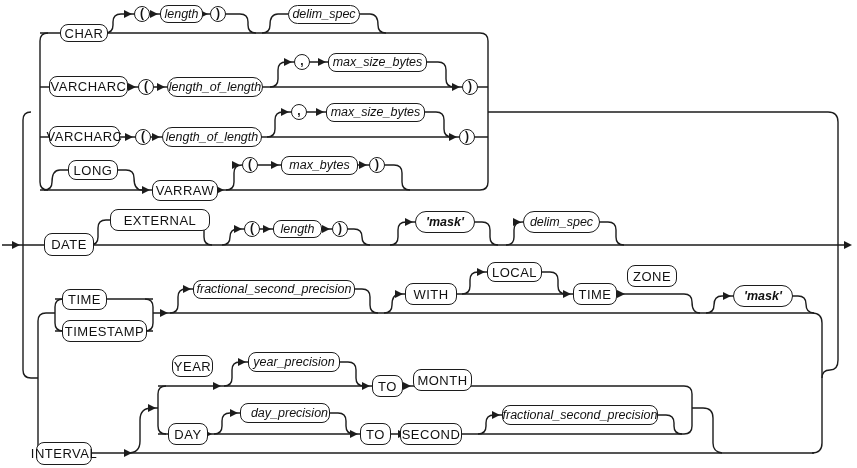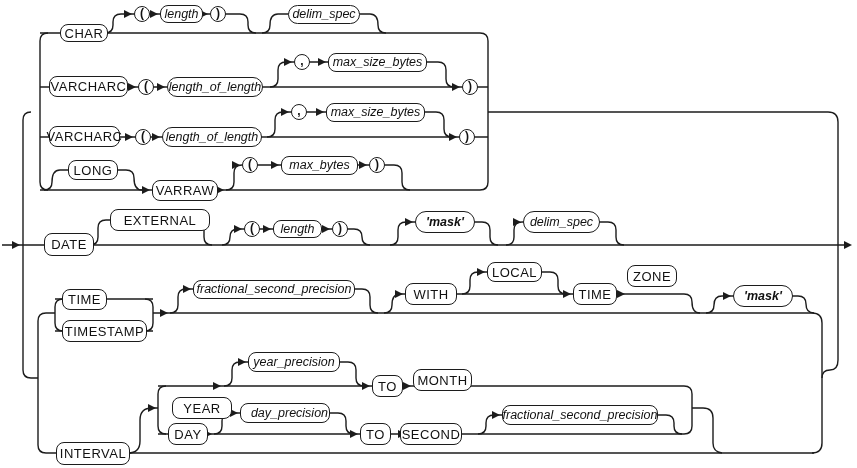--- a/index.html
+++ b/index.html
@@ -161,22 +161,22 @@
       <div class="node pill literal" style="left: 415px; top: 211px; width: 60px; height: 22px;">'mask'</div>
       <div class="node pill variable" style="left: 523px; top: 211px; width: 77px; height: 22px;">delim_spec</div>
       <div class="node rect keyword" style="left: 62px; top: 289px; width: 45px; height: 21px;">TIME</div>
       <div class="node rect keyword" style="left: 62px; top: 320px; width: 85px; height: 22px;">TIMESTAMP</div>
       <div class="node rect variable" style="left: 193px; top: 280px; width: 162px; height: 19px;">fractional_second_precision</div>
       <div class="node rect keyword" style="left: 405px; top: 283px; width: 52px; height: 22px;">WITH</div>
       <div class="node rect keyword" style="left: 487px; top: 262px; width: 55px; height: 20px;">LOCAL</div>
       <div class="node rect keyword" style="left: 573px; top: 283px; width: 44px; height: 22px;">TIME</div>
       <div class="node rect keyword" style="left: 627px; top: 265px; width: 50px; height: 22px;">ZONE</div>
       <div class="node pill literal" style="left: 733px; top: 285px; width: 60px; height: 22px;">'mask'</div>
-      <div class="node rect keyword" style="left: 56px; top: 442px; width: 74px; height: 23px;">INTERVAL</div>
-      <div class="node rect keyword" style="left: 172px; top: 397px; width: 60px; height: 22px;">YEAR</div>
+      <div class="node rect keyword" style="left: 36px; top: 442px; width: 56px; height: 23px;">INTERVAL</div>
+      <div class="node rect keyword" style="left: 172px; top: 355px; width: 41px; height: 22px;">YEAR</div>
       <div class="node rect variable" style="left: 248px; top: 352px; width: 92px; height: 20px;">year_precision</div>
       <div class="node rect keyword" style="left: 372px; top: 375px; width: 31px; height: 22px;">TO</div>
       <div class="node rect keyword" style="left: 413px; top: 369px; width: 59px; height: 22px;">MONTH</div>
       <div class="node rect keyword" style="left: 168px; top: 423px; width: 40px; height: 22px;">DAY</div>
       <div class="node rect variable" style="left: 240px; top: 403px; width: 90px; height: 20px; padding-left: 9px;">day_precision</div>
       <div class="node rect keyword" style="left: 360px; top: 423px; width: 31px; height: 22px;">TO</div>
       <div class="node rect keyword" style="left: 400px; top: 423px; width: 62px; height: 22px;">SECOND</div>
       <div class="node rect variable" style="left: 502px; top: 405px; width: 156px; height: 20px;">fractional_second_precision</div>
     </div>
 </div>

